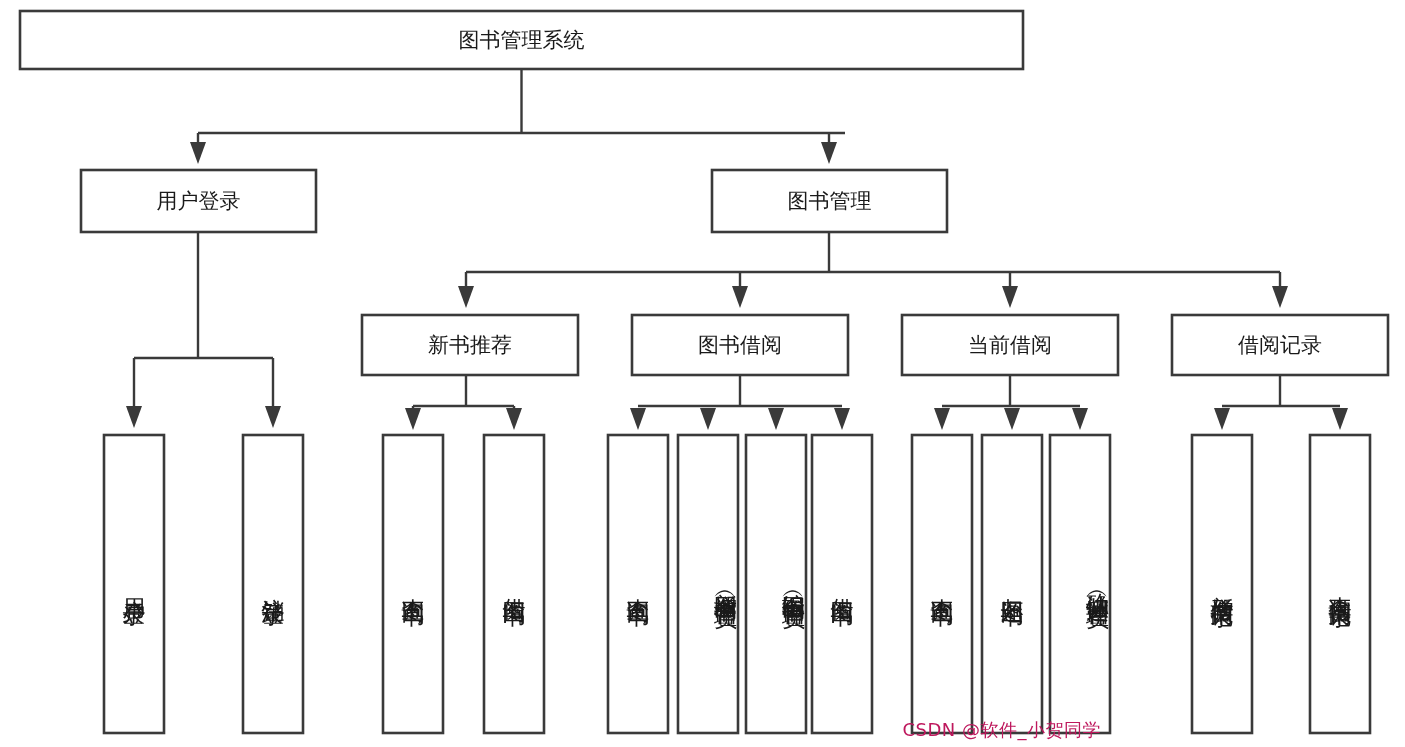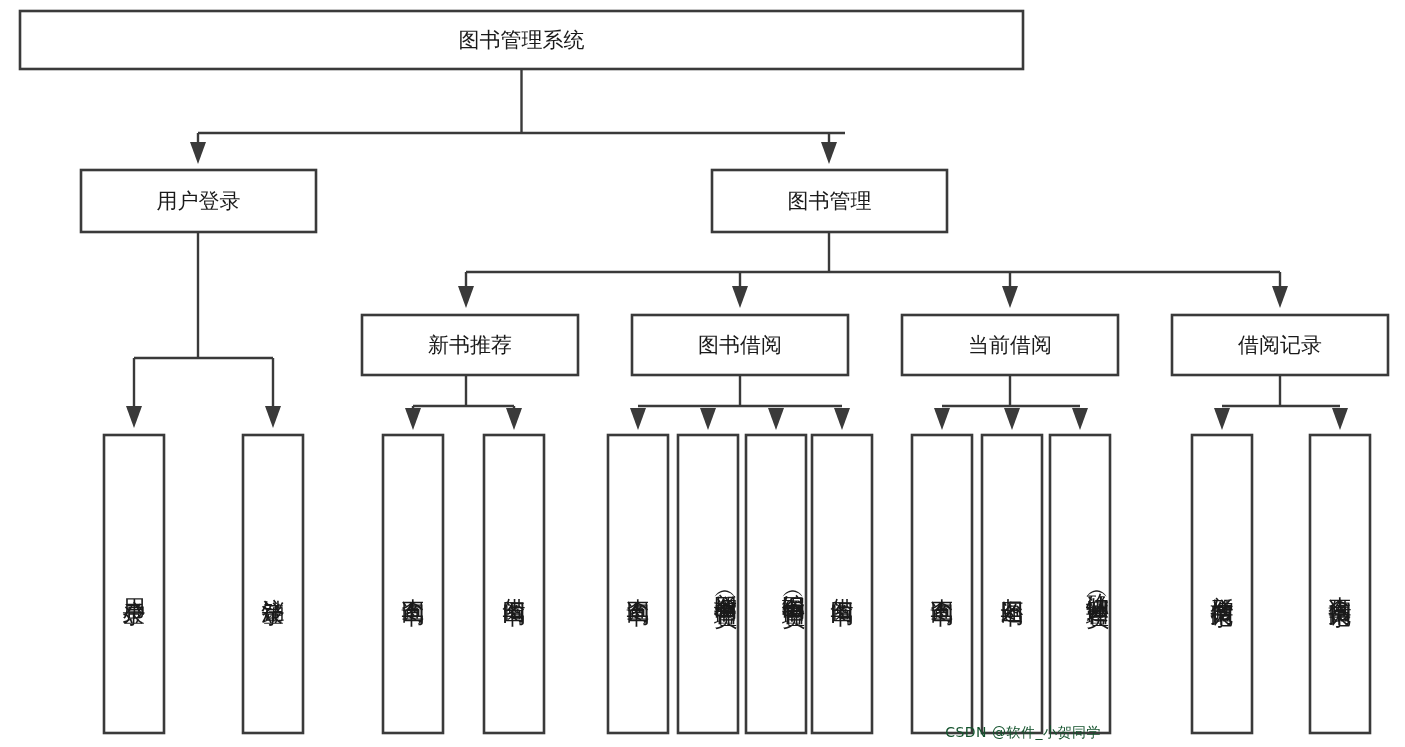--- a/index.html
+++ b/index.html
@@ -61,22 +61,22 @@
     color: #1a1a1a;
     white-space: nowrap;
     pointer-events: none;
     user-select: none;
   }
   .watermark {
     position: absolute;
     right: 10px;
     bottom: 5px;
     font-family: "DejaVu Sans", "Liberation Sans", sans-serif;
-    font-size: 14px;
-    color: #14532d;
+    font-size: 18px;
+    color: #be185d;
     white-space: nowrap;
     letter-spacing: 0.5px;
   }
 </style>
 </head>
 <body>
 
 <div id="diagram-root">
 
   <svg class="canvas" viewBox="0 0 1405 747">

